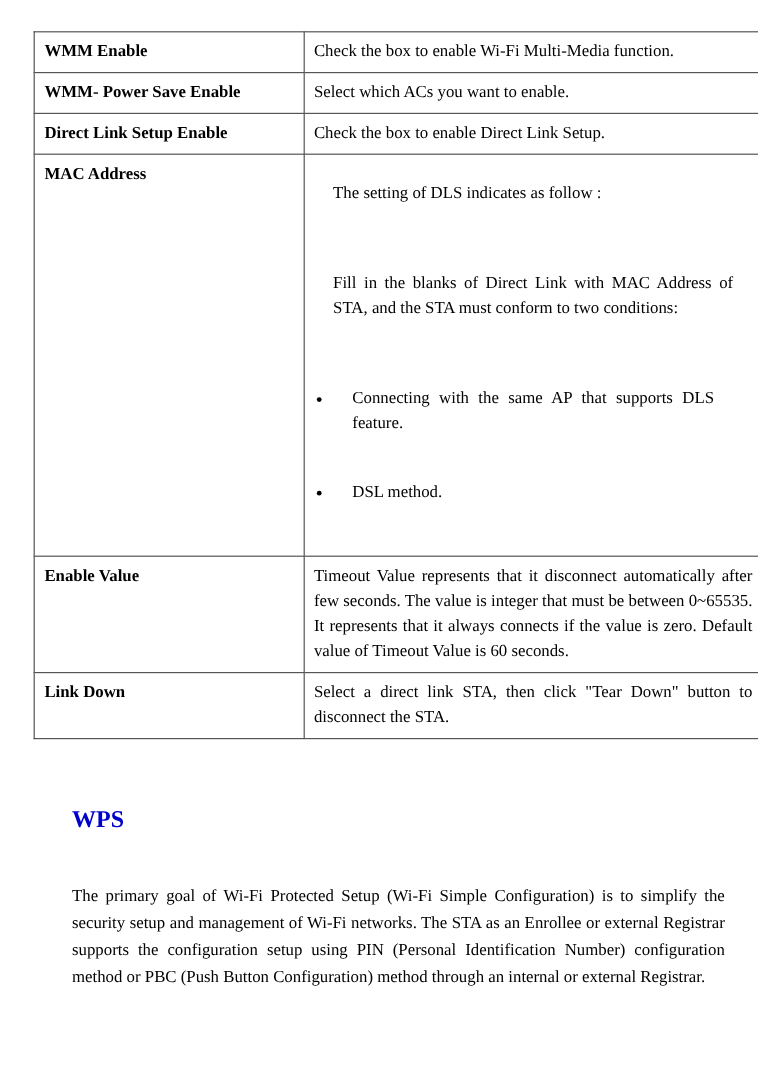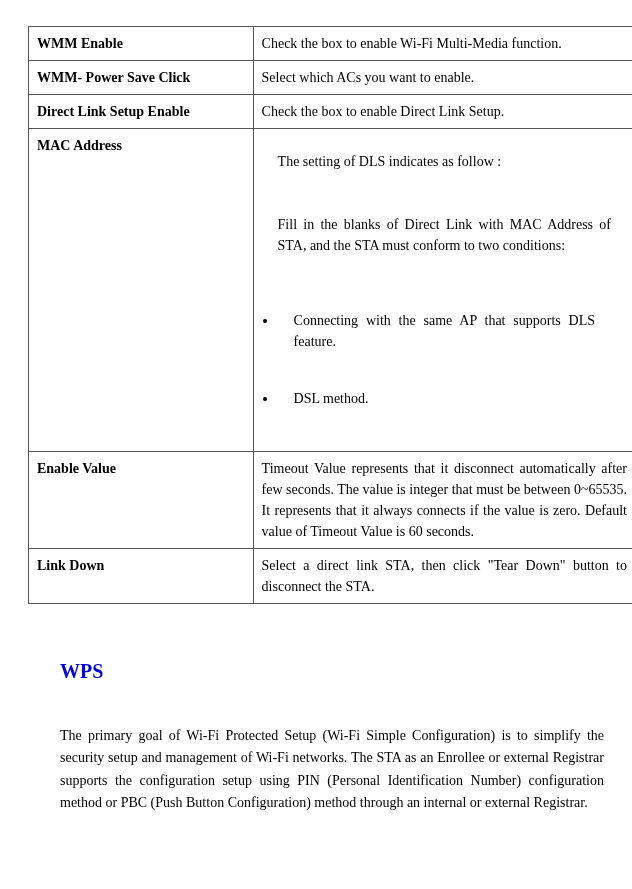--- a/index.html
+++ b/index.html
@@ -78,34 +78,34 @@
 
 <table class="table-container">
   <tbody>
 
     <tr>
       <td>WMM Enable</td>
       <td>Check the box to enable Wi-Fi Multi-Media function.</td>
     </tr>
 
     <tr>
-      <td>WMM- Power Save Click</td>
+      <td>WMM- Power Save Enable</td>
       <td>Select which ACs you want to enable.</td>
     </tr>
 
     <tr>
       <td>Direct Link Setup Enable</td>
       <td>Check the box to enable Direct Link Setup.</td>
     </tr>
 
     <tr>
       <td>MAC Address</td>
       <td>
         <p>The setting of DLS indicates as follow :</p>
-        <p style="margin-top:10px;">Fill in the blanks of Direct Link with MAC Address of STA, and the STA must conform to two conditions:</p>
+        <p style="margin-top:22px;">Fill in the blanks of Direct Link with MAC Address of STA, and the STA must conform to two conditions:</p>
         <ul class="bullet-list">
           <li>Connecting with the same AP that supports DLS feature.</li>
           <li>DSL method.</li>
         </ul>
       </td>
     </tr>
 
     <tr>
       <td>Enable Value</td>
       <td>Timeout Value represents that it disconnect automatically after few seconds. The value is integer that must be between 0~65535. It represents that it always connects if the value is zero. Default value of Timeout Value is 60 seconds.</td>

